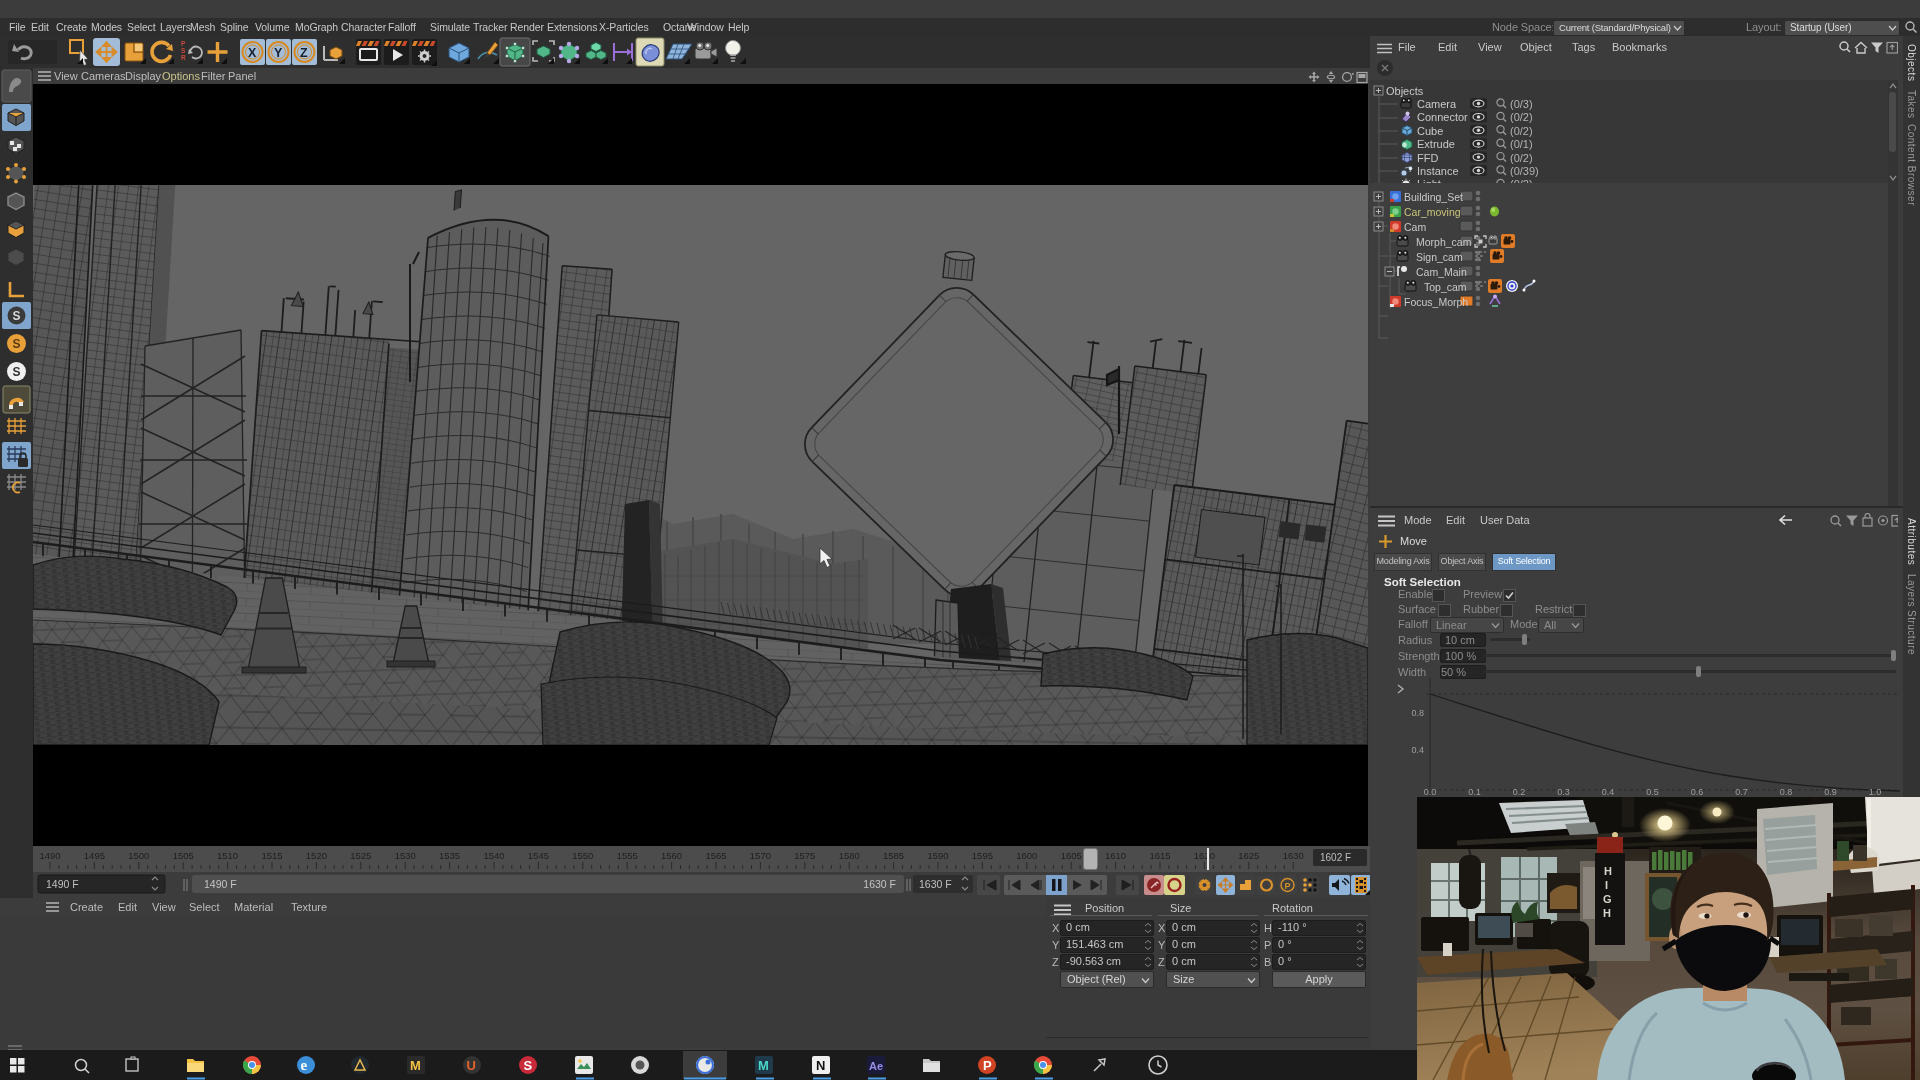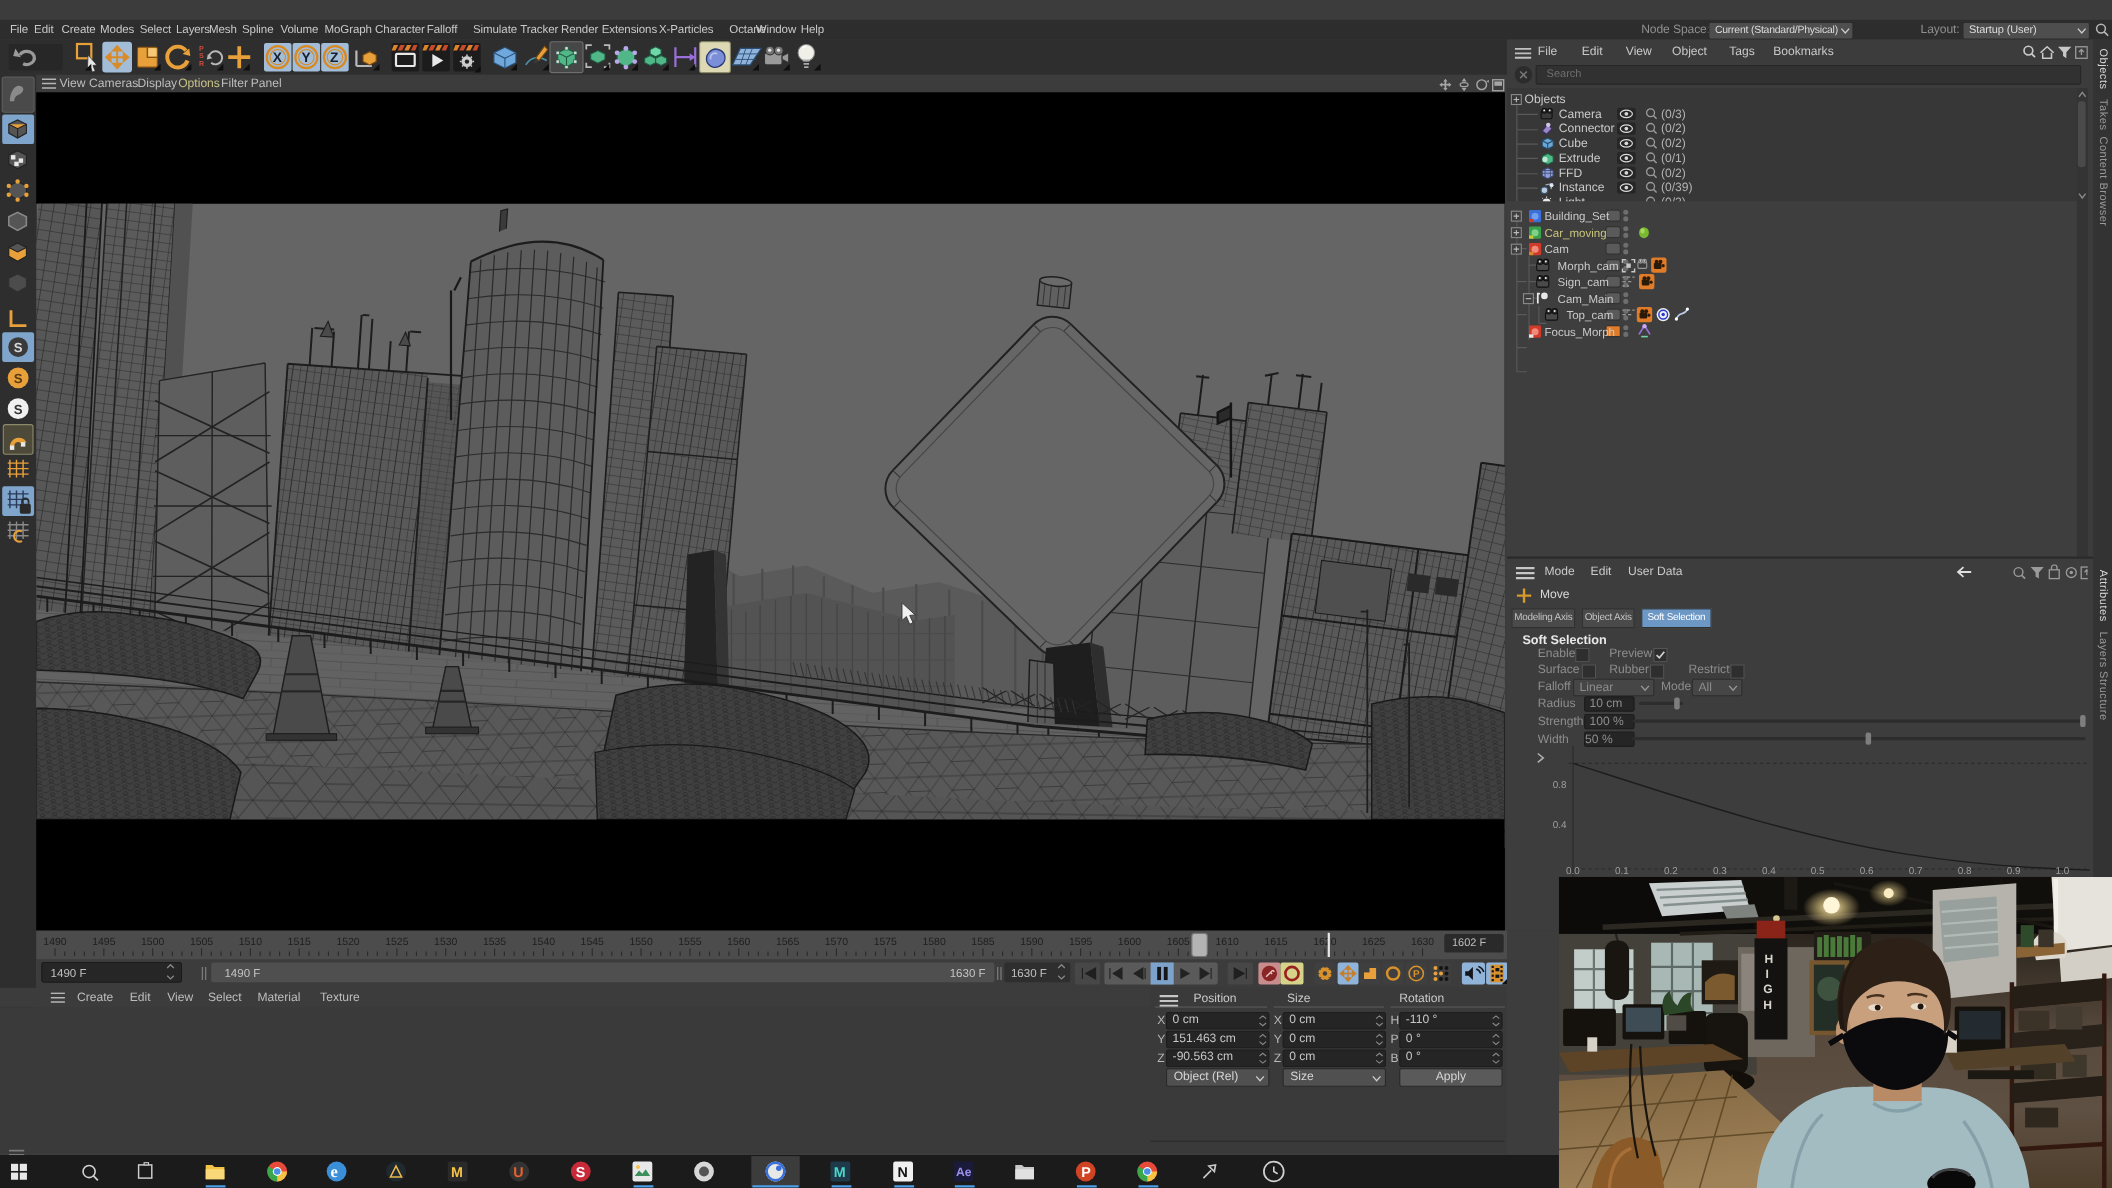--- a/index.html
+++ b/index.html
@@ -294,23 +294,20 @@
       <path d="M17 8 L23 2.5 L29 8 M19 8 V13 H27 V8" fill="none" stroke="#c9c9c9" stroke-width="1.4"></path>
       <path d="M33 2.5 H45 L40.5 7.5 V13 L37.5 11 V7.5 Z" fill="#c9c9c9"></path>
       <rect x="49" y="2.5" width="10.5" height="10.5" fill="none" stroke="#9a9a9a" stroke-width="1.2"></rect>
         <path d="M54.2 10 V5 M52 7.2 L54.2 5 L56.4 7.2" stroke="#9a9a9a" stroke-width="1.2" fill="none"></path>
     </svg>
 
     <svg class="abs" style="left:6px;top:23px" width="18" height="18">
         <circle cx="9" cy="9" r="8" fill="#2c2c2c"></circle>
         <path d="M6 6 L12 12 M12 6 L6 12" stroke="#777" stroke-width="1.4"></path>
       </svg>
-    <div class="abs" style="left:26px;top:23px;width:494px;height:16px;background:#313131;border:1px solid #262626;border-radius:2px;">
-      <span style="position:absolute;left:9px;top:2px;font-size:10px;color:#6e6e6e;">Search</span>
-    </div>
 
     <div class="abs" style="left:0px;top:44px;width:518px;height:103px;background:#373737;" id="filterlist">
       <svg class="abs" style="left:0;top:0" width="518" height="103">
         <path d="M9 16 V104 M9 24 H28 M9 38 H28 M9 51 H28 M9 64 H28 M9 78 H28 M9 91 H28 M9 104 H28" stroke="#5a5a5a" stroke-width="1" fill="none"></path>
         <rect x="4" y="6" width="9" height="9" fill="#373737" stroke="#8a8a8a"></rect>
           <path d="M6 10.5 H11 M8.5 8 V13" stroke="#bbb" stroke-width="1"></path>
       </svg>
       <span class="omtext" style="left:16px;top:5px">Objects</span>
       <span class="omtext" style="left:47px;top:18px">Camera</span>
       <span class="omtext" style="left:47px;top:31px">Connector</span>

